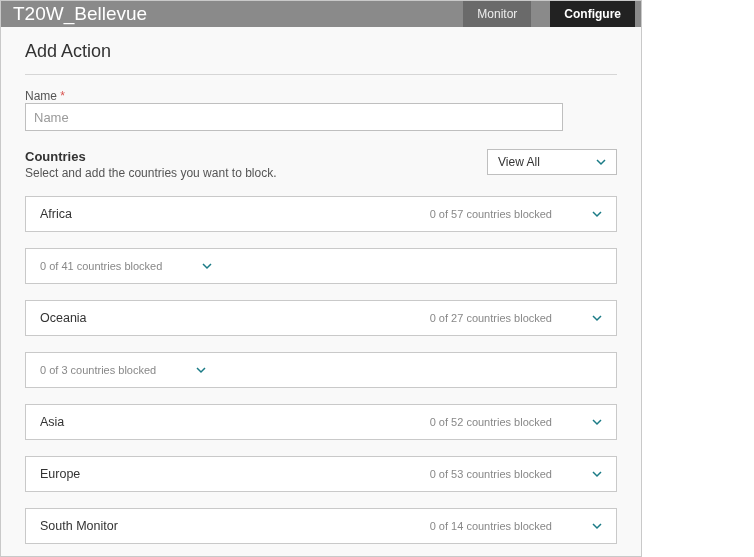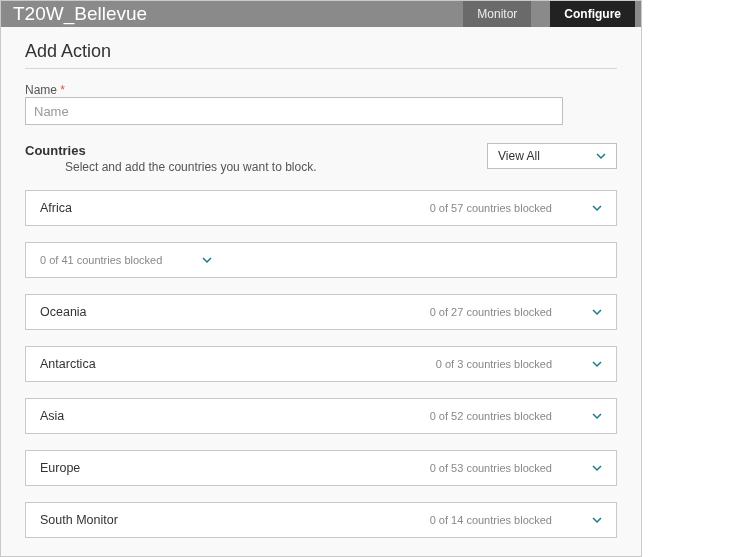--- a/index.html
+++ b/index.html
@@ -4,30 +4,30 @@
 <style>
   * { box-sizing: border-box; }
   html, body { margin:0; padding:0; font-family: "Segoe UI", Arial, sans-serif; background:#fff; }
   .wrap { width:642px; height:557px; border:1px solid #c9c9c9; background:#f9f9f9; display:flex; flex-direction:column; overflow:hidden; }
   .topbar { background:#8a8a8a; height:38px; display:flex; align-items:center; justify-content:space-between; padding:0 6px 0 12px; }
   .title { color:#fff; font-size:19px; font-weight:400; }
   .topbtns { display:flex; gap:19px; }
   .topbtn { font-size:12px; padding:6px 14px; color:#eee; background:#6a6a6a; border:none; cursor:pointer; }
   .topbtn.active { background:#222; color:#fff; font-weight:600; }
   .content { padding:14px 24px 18px 24px; flex:1; display:flex; flex-direction:column; }
-  .pageheading { font-size:18px; color:#333; font-weight:400; margin:0 0 6px 0; }
+  .pageheading { font-size:18px; color:#333; font-weight:400; margin:0 0 12px 0; }
   .hr { border:none; border-top:1px solid #d6d6d6; margin:0 0 14px 0; }
   .field-label { font-size:12px; color:#555; display:block; }
   .req { color:#d9534f; }
   .name-input { width:538px; height:28px; border:1px solid #bfbfbf; padding:4px 8px; font-size:13px; color:#888; background:#fff; }
   .name-input::placeholder { color:#9a9a9a; }
   .countries-head { display:flex; align-items:flex-start; justify-content:space-between; margin-top:18px; }
   .countries-head-left { }
   .countries-label { font-size:13px; font-weight:700; color:#333; }
-  .countries-sub { font-size:12px; color:#555; margin-top:2px;margin-left:40px; }
+  .countries-sub { font-size:12px; color:#555; margin-top:2px; }
   .viewall { width:130px; height:26px; border:1px solid #bfbfbf; background:#fff; display:flex; align-items:center; justify-content:space-between; padding:0 10px; font-size:12px; color:#333; cursor:pointer; }
   .chev { width:10px; height:10px; }
   .chev svg { width:10px; height:10px; display:block; }
   .list { margin-top:16px; display:flex; flex-direction:column; gap:16px; }
   .region { border:1px solid #c9c9c9; background:#fff; height:36px; display:flex; align-items:center; padding:0 14px; cursor:pointer; }
   .region-name { font-size:12.5px; color:#333; flex:1; }
   .region-status { font-size:11px; color:#888; margin-right:40px; }
   .region .chev svg path { stroke:#1b7b86; }
   .footer { display:flex; gap:12px; margin-top:18px; }
   .btn { height:28px; padding:0 16px; font-size:12px; font-weight:600; border-radius:2px; cursor:pointer; }
@@ -94,21 +94,20 @@
       <div class="region">
         <div class="region-name">Oceania</div>
         <div class="region-status">0 of 27 countries blocked</div>
         <span class="chev">
             <svg viewBox="0 0 10 10">
               <path d="M1 3 L5 7 L9 3" fill="none" stroke-width="1.5"></path>
             </svg>
           </span>
       </div>
       <div class="region">
-        <div class="region-name">Antarctica</div>
         <div class="region-status">0 of 3 countries blocked</div>
         <span class="chev">
             <svg viewBox="0 0 10 10">
               <path d="M1 3 L5 7 L9 3" fill="none" stroke-width="1.5"></path>
             </svg>
           </span>
       </div>
       <div class="region">
         <div class="region-name">Asia</div>
         <div class="region-status">0 of 52 countries blocked</div>

